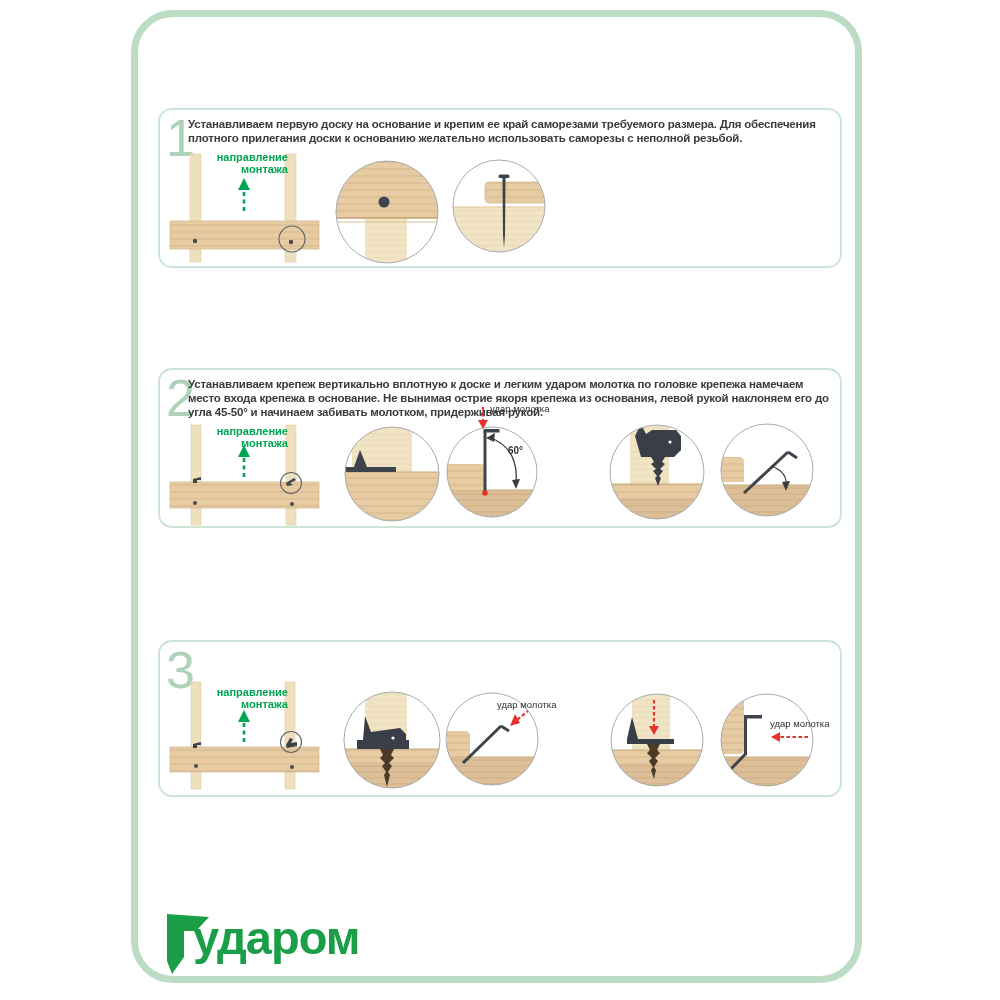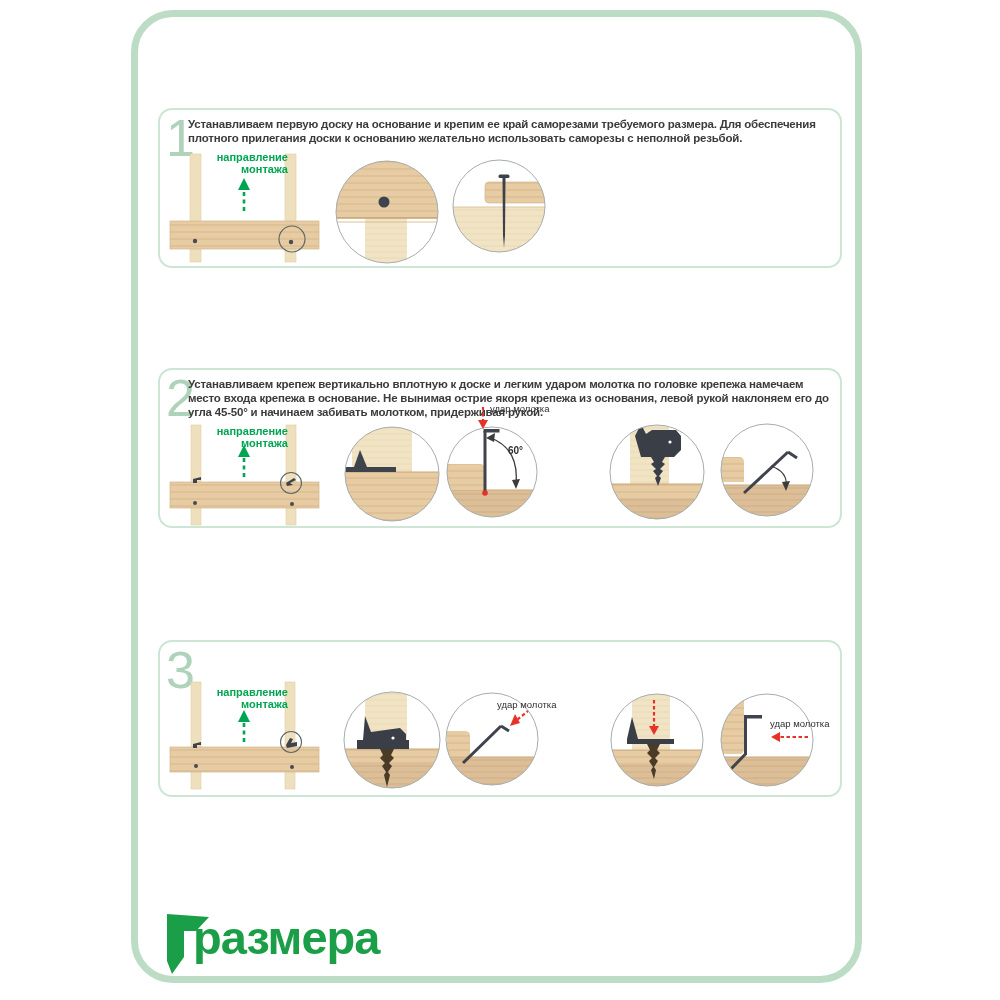--- a/index.html
+++ b/index.html
@@ -296,14 +296,14 @@
   </svg>
   <span class="glabel" style="left:40px;top:44px;width:88px;">направление монтажа</span>
   <span class="hlabel" style="left:337px;top:58px;">удар молотка</span>
   <span class="hlabel" style="left:610px;top:77px;">удар молотка</span>
 </div>
 
 <div class="logo">
   <svg width="50" height="80" viewBox="0 0 50 80" style="position:absolute;left:0;top:0;">
     <polygon points="4,14 46,17 33,31 21,31 21,57 9,74 4,61" fill="#1b9e48"></polygon>
   </svg>
-  <span class="brandtext">размера</span>
+  <span class="brandtext">ударом</span>
 </div>
 
 </body></html>

